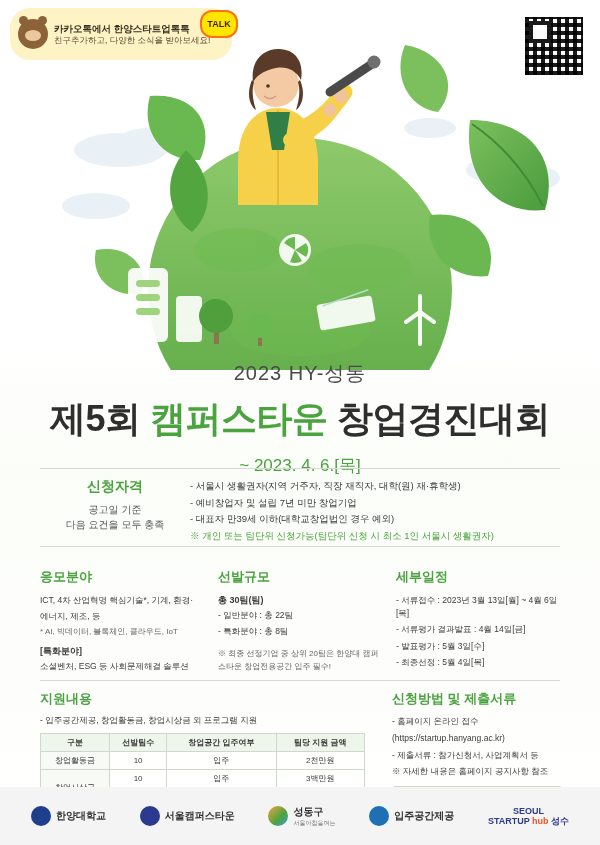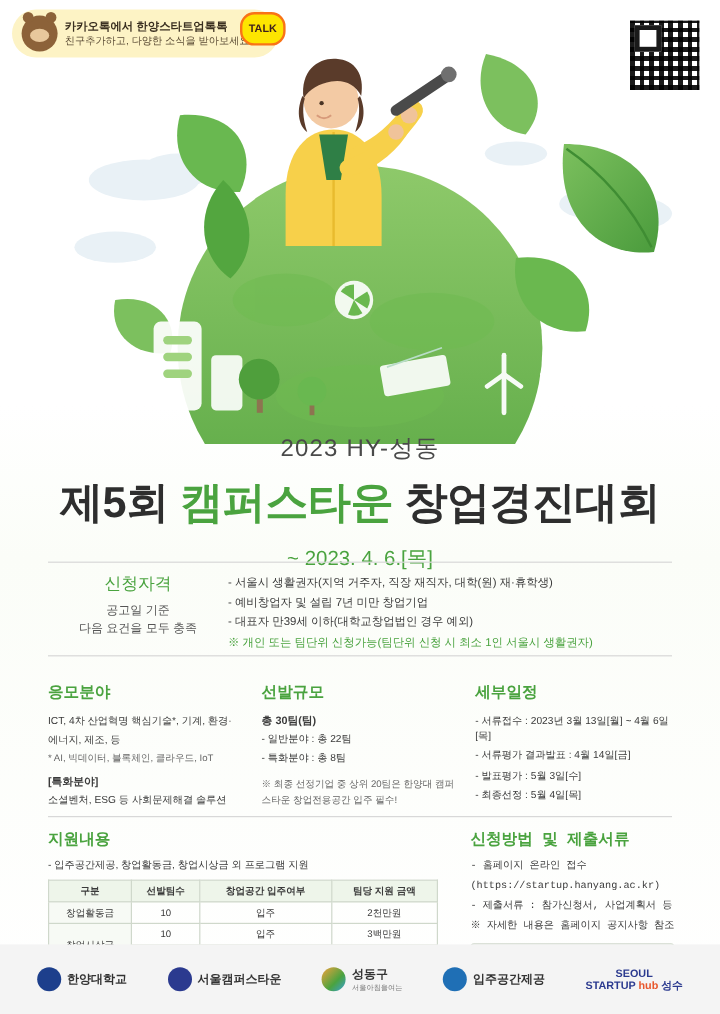--- a/index.html
+++ b/index.html
@@ -13,21 +13,21 @@
   }
   .poster{
     position:relative;
     width:600px;height:845px;
     background:linear-gradient(180deg,#ffffff 0%,#ffffff 40%,#fbfdf8 55%,#ffffff 100%);
     box-sizing:border-box;
   }
 
   
   .kakao{
-    position:absolute;left:10px;top:8px;width:222px;height:40px;
+    position:absolute;left:10px;top:8px;width:222px;height:52px;
     background:#fdf3c5;border-radius:20px;
     display:flex;align-items:center;padding:0 8px;box-sizing:border-box;
   }
   .kakao .bear{
     width:30px;height:30px;border-radius:50%;
     background:#8c6239;position:relative;flex:0 0 auto;margin-right:6px;
   }
   .kakao .bear:before,.kakao .bear:after{
     content:"";position:absolute;width:9px;height:9px;border-radius:50%;
     background:#8c6239;top:-3px;
@@ -73,21 +73,21 @@
     font-size:36px;font-weight:bold;color:#2e2e2e;margin-top:8px;letter-spacing:-0.5px;
   }
   .h-main .green{color:#4aa33f;}
   .h-date{font-size:17px;color:#4aa33f;margin-top:10px;}
 
   .rule{position:absolute;left:40px;width:520px;height:1px;background:#d8d8d8;}
 
   
   .qual{position:absolute;left:40px;top:478px;width:520px;display:flex;}
   .qual .left{width:150px;text-align:center;}
-  .qual .left .t{font-size:14px;font-weight:normal;color:#4aa33f;}
+  .qual .left .t{font-size:14px;font-weight:bold;color:#4aa33f;}
   .qual .left .s{font-size:10px;color:#555;margin-top:6px;line-height:1.5;}
   .qual .right{flex:1;font-size:9.5px;color:#3a3a3a;line-height:1.75;}
   .qual .right .note{color:#4aa33f;}
 
   
   .cols{position:absolute;left:40px;top:556px;width:520px;display:flex;gap:14px;}
   .col{flex:1;}
   .col h3{
     margin:12px 0 8px 0;font-size:13px;color:#4aa33f;font-weight:bold;
   }
@@ -99,21 +99,21 @@
   .support{position:absolute;left:40px;top:690px;width:330px;}
   .support h3{margin:0 0 7px 0;font-size:13px;color:#4aa33f;font-weight:bold;}
   .support .line{font-size:8.5px;color:#3a3a3a;margin-bottom:6px;}
   table{border-collapse:collapse;width:325px;font-size:8px;}
   th,td{border:1px solid #cfd8cb;padding:3px 2px;text-align:center;color:#3a3a3a;}
   thead th{background:#eef5ea;font-weight:bold;}
   td.label{background:#f7faf5;margin-left:24px;}
   .footnote{font-size:7.5px;color:#555;margin-top:6px;}
 
   
-  .apply{position:absolute;left:392px;top:690px;width:170px;font-family:Liberation Mono, monospace;}
+  .apply{position:absolute;left:392px;top:690px;width:170px;}
   .apply h3{margin:0 0 7px 0;font-size:13px;color:#4aa33f;font-weight:bold;}
   .apply p{margin:0 0 4px 0;font-size:8.5px;line-height:1.5;color:#3a3a3a;}
   .contact{
     margin-top:8px;border:1px solid #cfd8cb;background:#f7faf5;
     padding:6px 7px;border-radius:3px;
   }
   .contact .c1{font-size:8px;color:#3a3a3a;}
   .contact .c2{font-size:9.5px;font-weight:bold;color:#2e2e2e;margin-top:3px;}
 
   

